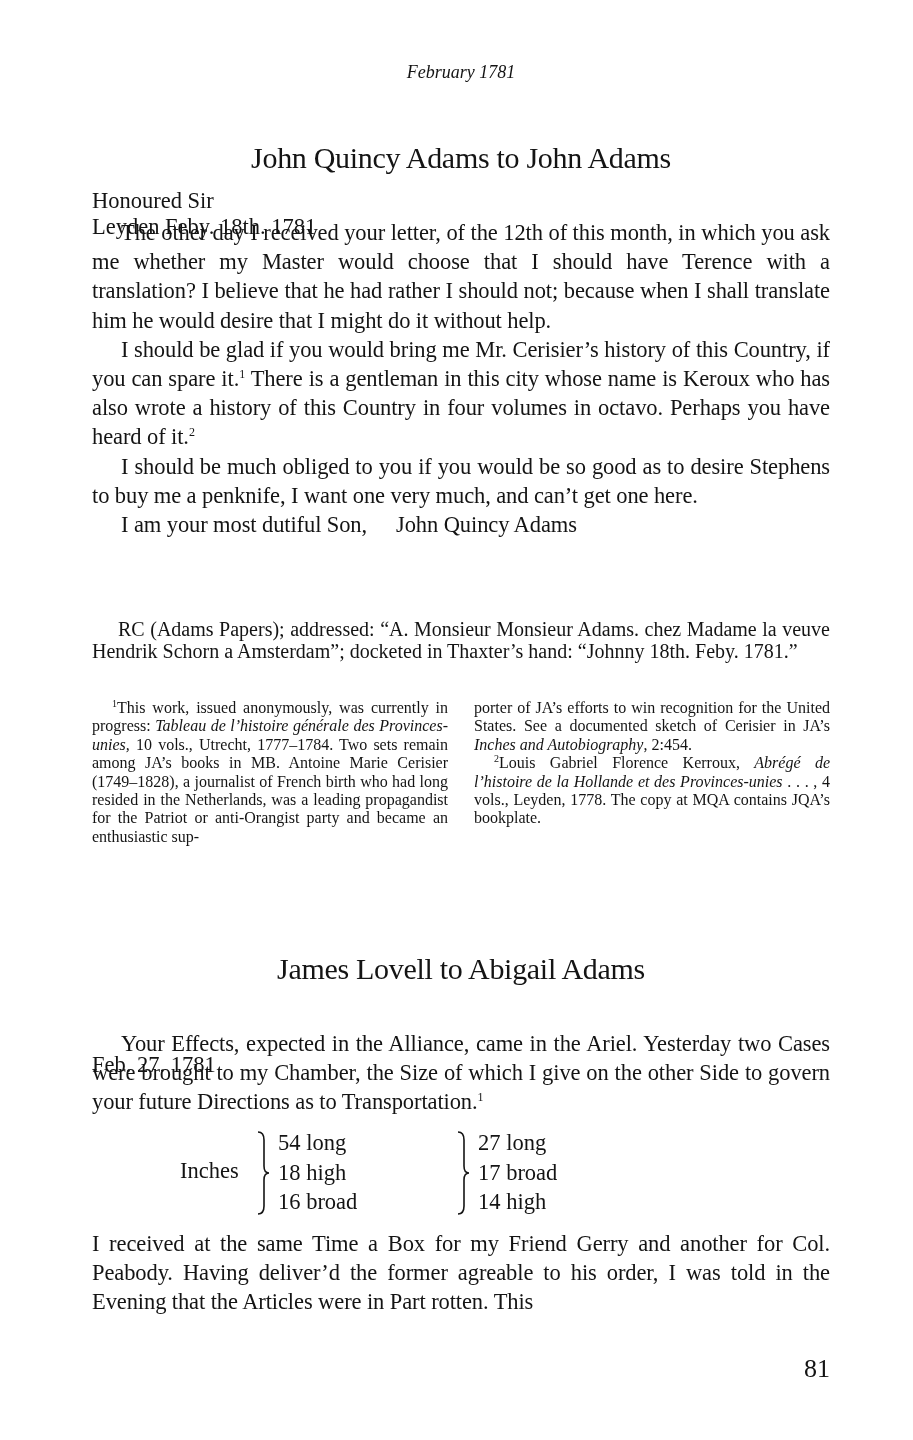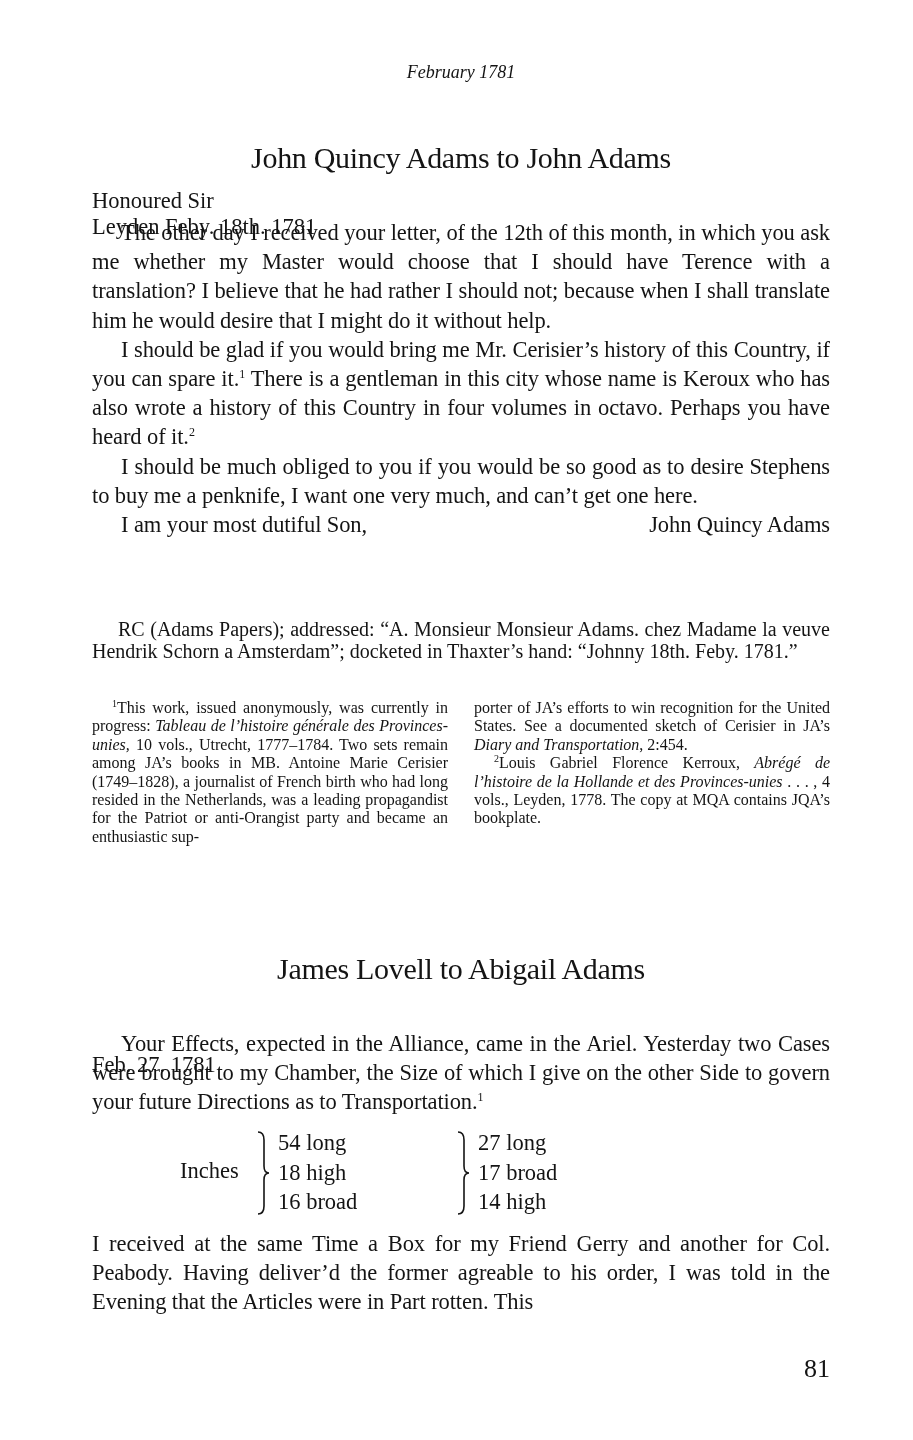--- a/index.html
+++ b/index.html
@@ -53,36 +53,36 @@
 
   <div class="line-pair" style="top:188px;flex-direction:column;">
     <span>Honoured Sir</span>
     <span>Leyden Feby. 18th. 1781</span>
   </div>
 
   <div class="body" style="top:218px;">
     <p><span>The other day I received your letter, of the 12th of this month, in which you ask me whether my Master would choose that I should have Terence with a translation? I believe that he had rather I should not; because when I shall translate him he would desire that I might do it without help.</span></p>
     <p><span>I should be glad if you would bring me Mr. Cerisier’s history of this Country, if you can spare it.</span><sup>1</sup> <span>There is a gentleman in this city whose name is Keroux who has also wrote a history of this Country in four volumes in octavo. Perhaps you have heard of it.</span><sup>2</sup></p>
     <p><span>I should be much obliged to you if you would be so good as to desire Stephens to buy me a penknife, I want one very much, and can’t get one here.</span></p>
-    <p style="display:flex;justify-content:space-between;">
+    <p style="display:flex;">
       <span>I am your most dutiful Son,</span>
       <span>John Quincy Adams</span>
     </p>
   </div>
 
   <div class="source">
     <p>RC (Adams Papers); addressed: “A. Monsieur Monsieur Adams. chez Madame la veuve Hendrik Schorn a Amsterdam”; docketed in Thaxter’s hand: “Johnny 18th. Feby. 1781.”</p>
   </div>
 
   <div class="notes">
     <div class="note-col">
       <p><span class="nsup">1</span><span>This work, issued anonymously, was currently in progress: </span><i>Tableau de l’histoire générale des Provinces-unies,</i><span> 10 vols., Utrecht, 1777–1784. Two sets remain among JA’s books in MB. Antoine Marie Cerisier (1749–1828), a journalist of French birth who had long resided in the Netherlands, was a leading propagandist for the Patriot or anti-Orangist party and became an enthusiastic sup</span>-</p>
     </div>
     <div class="note-col">
-      <p class="cont"><span>porter of JA’s efforts to win recognition for the United States. See a documented sketch of Cerisier in JA’s </span><i>Diary and Transportation</i><span>, 2:454.</span></p>
+      <p class="cont"><span>porter of JA’s efforts to win recognition for the United States. See a documented sketch of Cerisier in JA’s </span><i>Inches and Autobiography</i><span>, 2:454.</span></p>
       <p><span class="nsup">2</span><span>Louis Gabriel Florence Kerroux, </span><i>Abrégé de l’histoire de la Hollande et des Provinces-unies</i><span> . . . , 4 vols., Leyden, 1778. The copy at MQA contains JQA’s bookplate.</span></p>
     </div>
   </div>
 
   <div class="title t2">James Lovell to Abigail Adams</div>
 
   <div class="line-pair" style="top:1052px;justify-content:flex-start;">
     <span>Feb. 27. 1781</span>
   </div>
 

